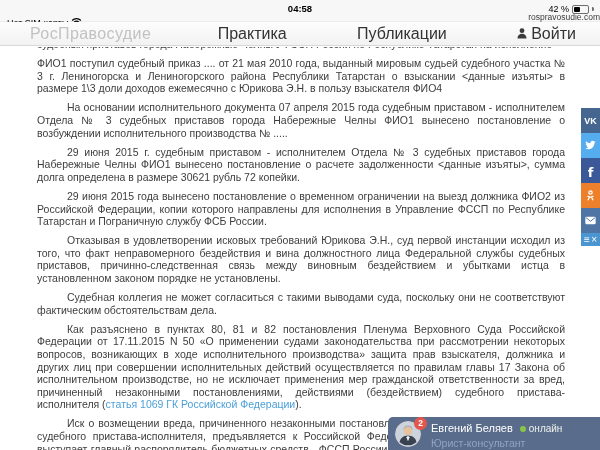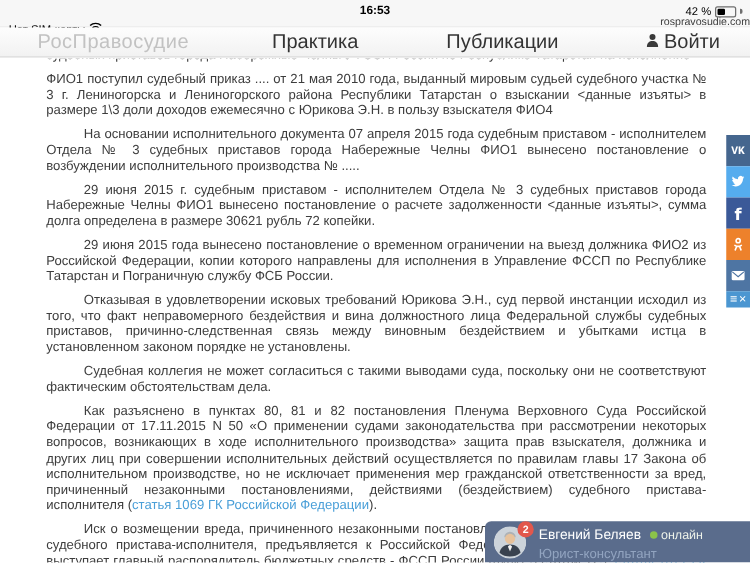--- a/index.html
+++ b/index.html
@@ -34,21 +34,21 @@
   
   .page{position:absolute;top:47px;left:0;right:0;bottom:0;overflow:hidden;z-index:1}
   article{margin:-9px 35px 0 37px;font-size:10.5px;line-height:12.6px;color:#3d3d3d;text-align:justify}
   article p{margin:0 0 6.5px 0}
   article p.indent{text-indent:30px}
   article a.link{color:var(--link);text-decoration:none;cursor:pointer}
   
   .share-bar{position:absolute;right:0;top:108px;width:19px;z-index:20;display:flex;flex-direction:column}
   .share-btn{width:19px;height:25px;display:flex;align-items:center;justify-content:center;color:#fff;cursor:pointer}
   .share-btn svg{display:block}
-  .share-btn .vk-txt{font-weight:bold;font-size:9px;letter-spacing:0;font-family:Liberation Mono, monospace}
+  .share-btn .vk-txt{font-weight:bold;font-size:9px;letter-spacing:0;font-family:Liberation Sans, sans-serif}
   .share-btn .fb-txt{font-weight:bold;font-size:13px;font-family:"DejaVu Sans",sans-serif;margin-top:4px}
   .share-btn.menu{height:13px;justify-content:space-between;padding:0 3px;font-size:9px;line-height:13px}
   .share-btn.menu .hamb{font-size:10px}
   .share-btn.menu .xx{font-size:10px}
   
   .chat-widget{
     position:absolute;left:388px;right:0;top:417px;height:33px;z-index:25;
     background:var(--chat-bg);border-radius:5px 0 0 0;cursor:pointer;
     display:flex;align-items:center;padding:0 8px 0 7px;gap:10px;
   }
@@ -72,21 +72,21 @@
   <div class="sb-left">
     <span>Нет SIM-карты</span>
     <span>
       <svg width="11" height="9" viewBox="0 0 16 13" fill="none">
         <path d="M1.6 5 a9.2 9.2 0 0 1 12.8 0" stroke="#000" stroke-width="1.7"></path>
         <path d="M4.3 7.8 a5.4 5.4 0 0 1 7.4 0" stroke="#000" stroke-width="1.7"></path>
         <circle cx="8" cy="10.8" r="1.7" fill="#000"></circle>
       </svg>
     </span>
   </div>
-  <div class="sb-time">16:53</div>
+  <div class="sb-time">04:58</div>
   <div class="sb-url">rospravosudie.com</div>
   <div class="sb-right">
     <span>42 %</span>
     <span class="batt">
         <span class="batt-fill" id="batt-fill" style="width: 42%;"></span>
       </span>
     <span class="batt-cap"></span>
   </div>
 </div>
 

